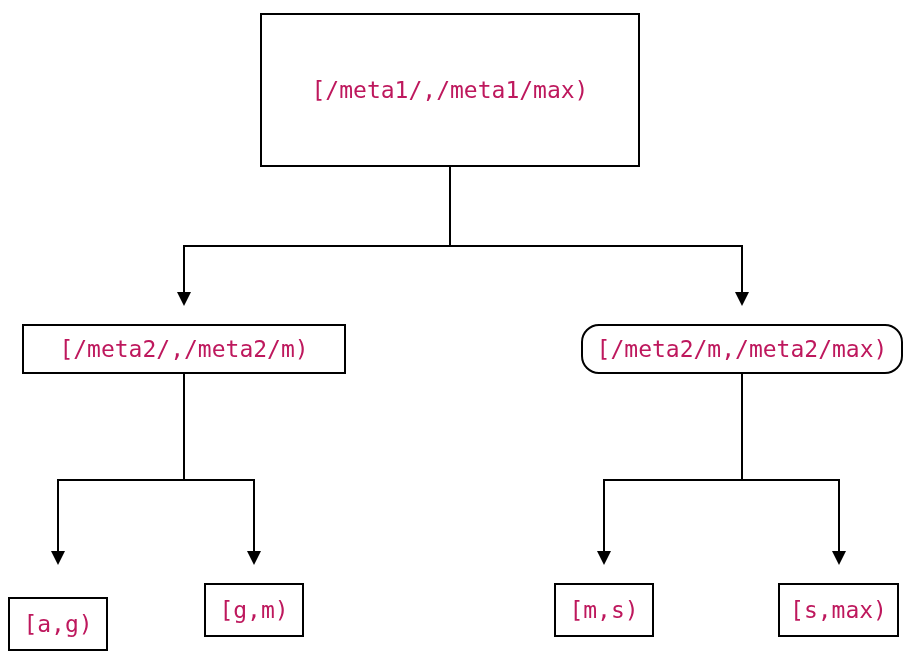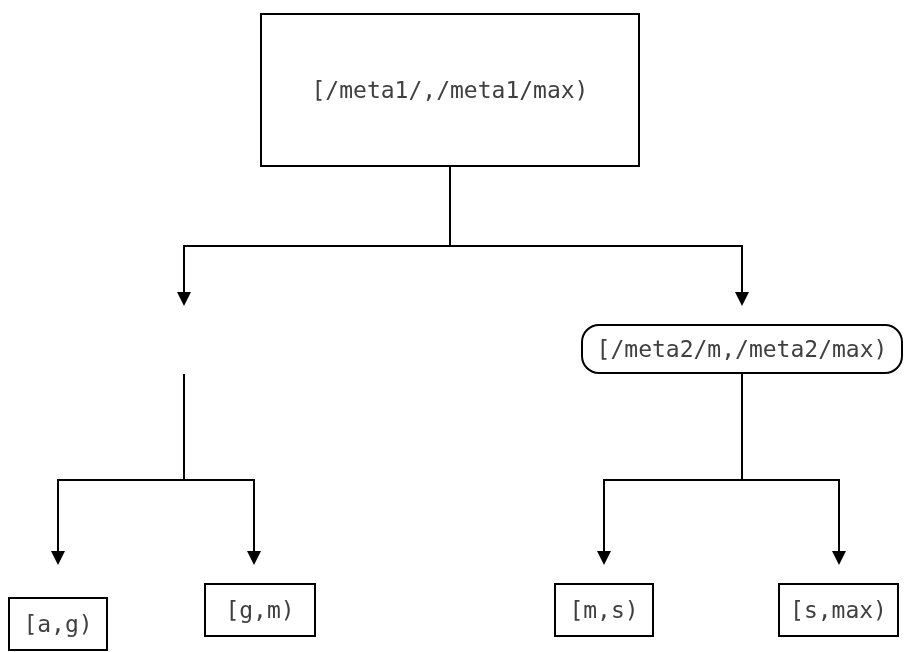--- a/index.html
+++ b/index.html
@@ -36,29 +36,29 @@
     box-sizing: border-box;
     border: 2px solid #000000;
     background: #ffffff;
     display: flex;
     align-items: center;
     justify-content: center;
   }
   .node span {
     font-size: 23px;
     line-height: 1;
-    color: #404040;
+    color: #be185d;
     white-space: pre;
   }
   
   .n-root   { left: 260px; top: 13px;  width: 380px; height: 154px; }
   .n-left   { left: 22px;  top: 324px; width: 324px; height: 50px; }
   .n-right  { left: 581px; top: 324px; width: 322px; height: 50px; border-radius: 18px; }
   .n-leaf1  { left: 8px;   top: 583px; width: 100px; height: 54px; margin-top: 14px; }
-  .n-leaf2  { left: 204px; top: 583px; width: 112px; height: 54px; }
+  .n-leaf2  { left: 204px; top: 583px; width: 100px; height: 54px; }
   .n-leaf3  { left: 554px; top: 583px; width: 100px; height: 54px; }
   .n-leaf4  { left: 778px; top: 583px; width: 121px; height: 54px; }
 </style>
 </head>
 <body>
 
 <div class="canvas">
 
   <svg class="edges" viewBox="0 0 912 652" aria-hidden="true">
 
@@ -76,20 +76,23 @@
     <path d="M742,374 V480"></path>
     <path d="M604,551 V480 H839 V551"></path>
     <polygon points="597,551 611,551 604,565"></polygon>
     <polygon points="832,551 846,551 839,565"></polygon>
   </svg>
 
   <div class="node n-root">
     <span>[/meta1/,/meta1/max)</span>
   </div>
 
+  <div class="node n-left">
+    <span>[/meta2/,/meta2/m)</span>
+  </div>
 
   <div class="node n-right">
     <span>[/meta2/m,/meta2/max)</span>
   </div>
 
   <div class="node n-leaf1">
     <span>[a,g)</span>
   </div>
 
   <div class="node n-leaf2">

